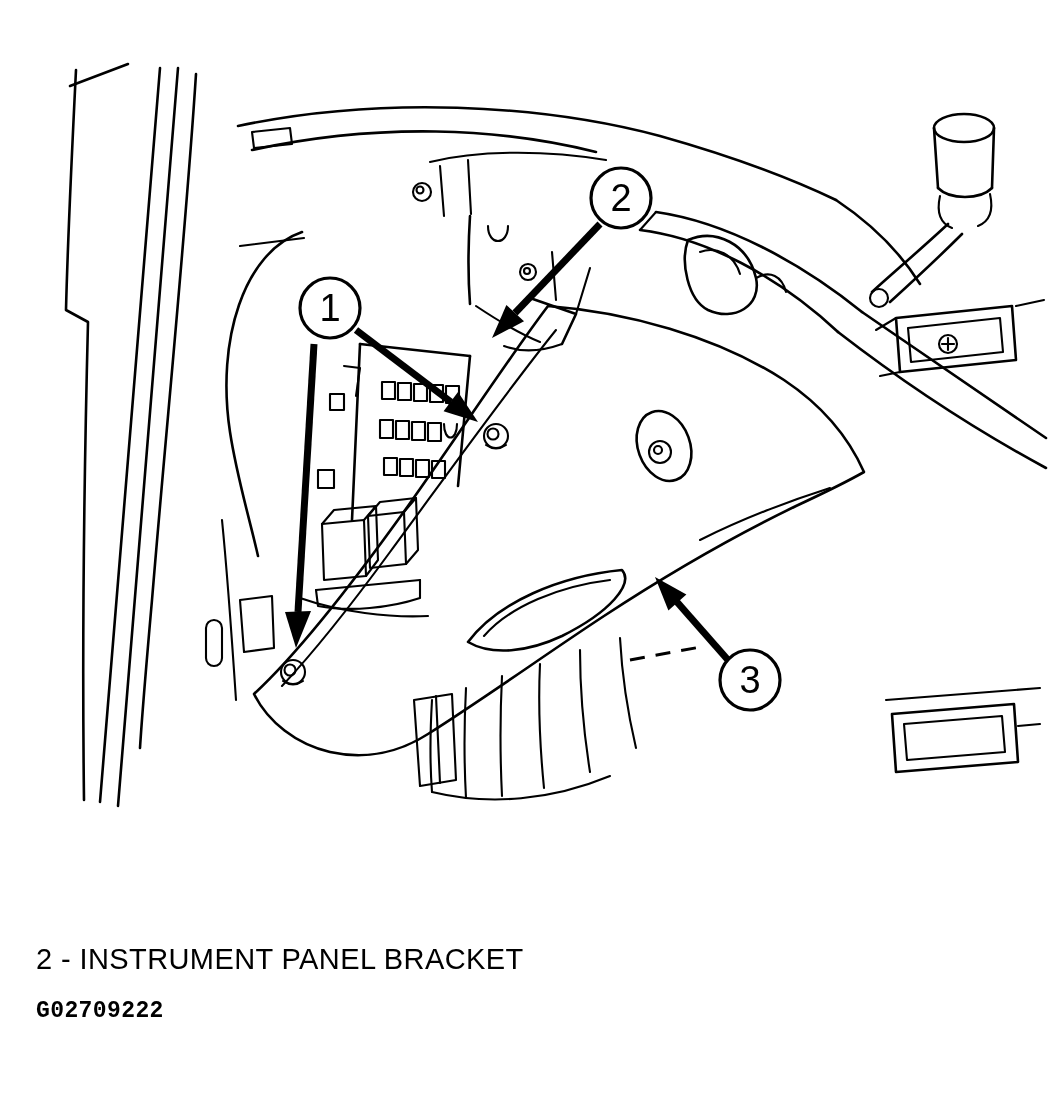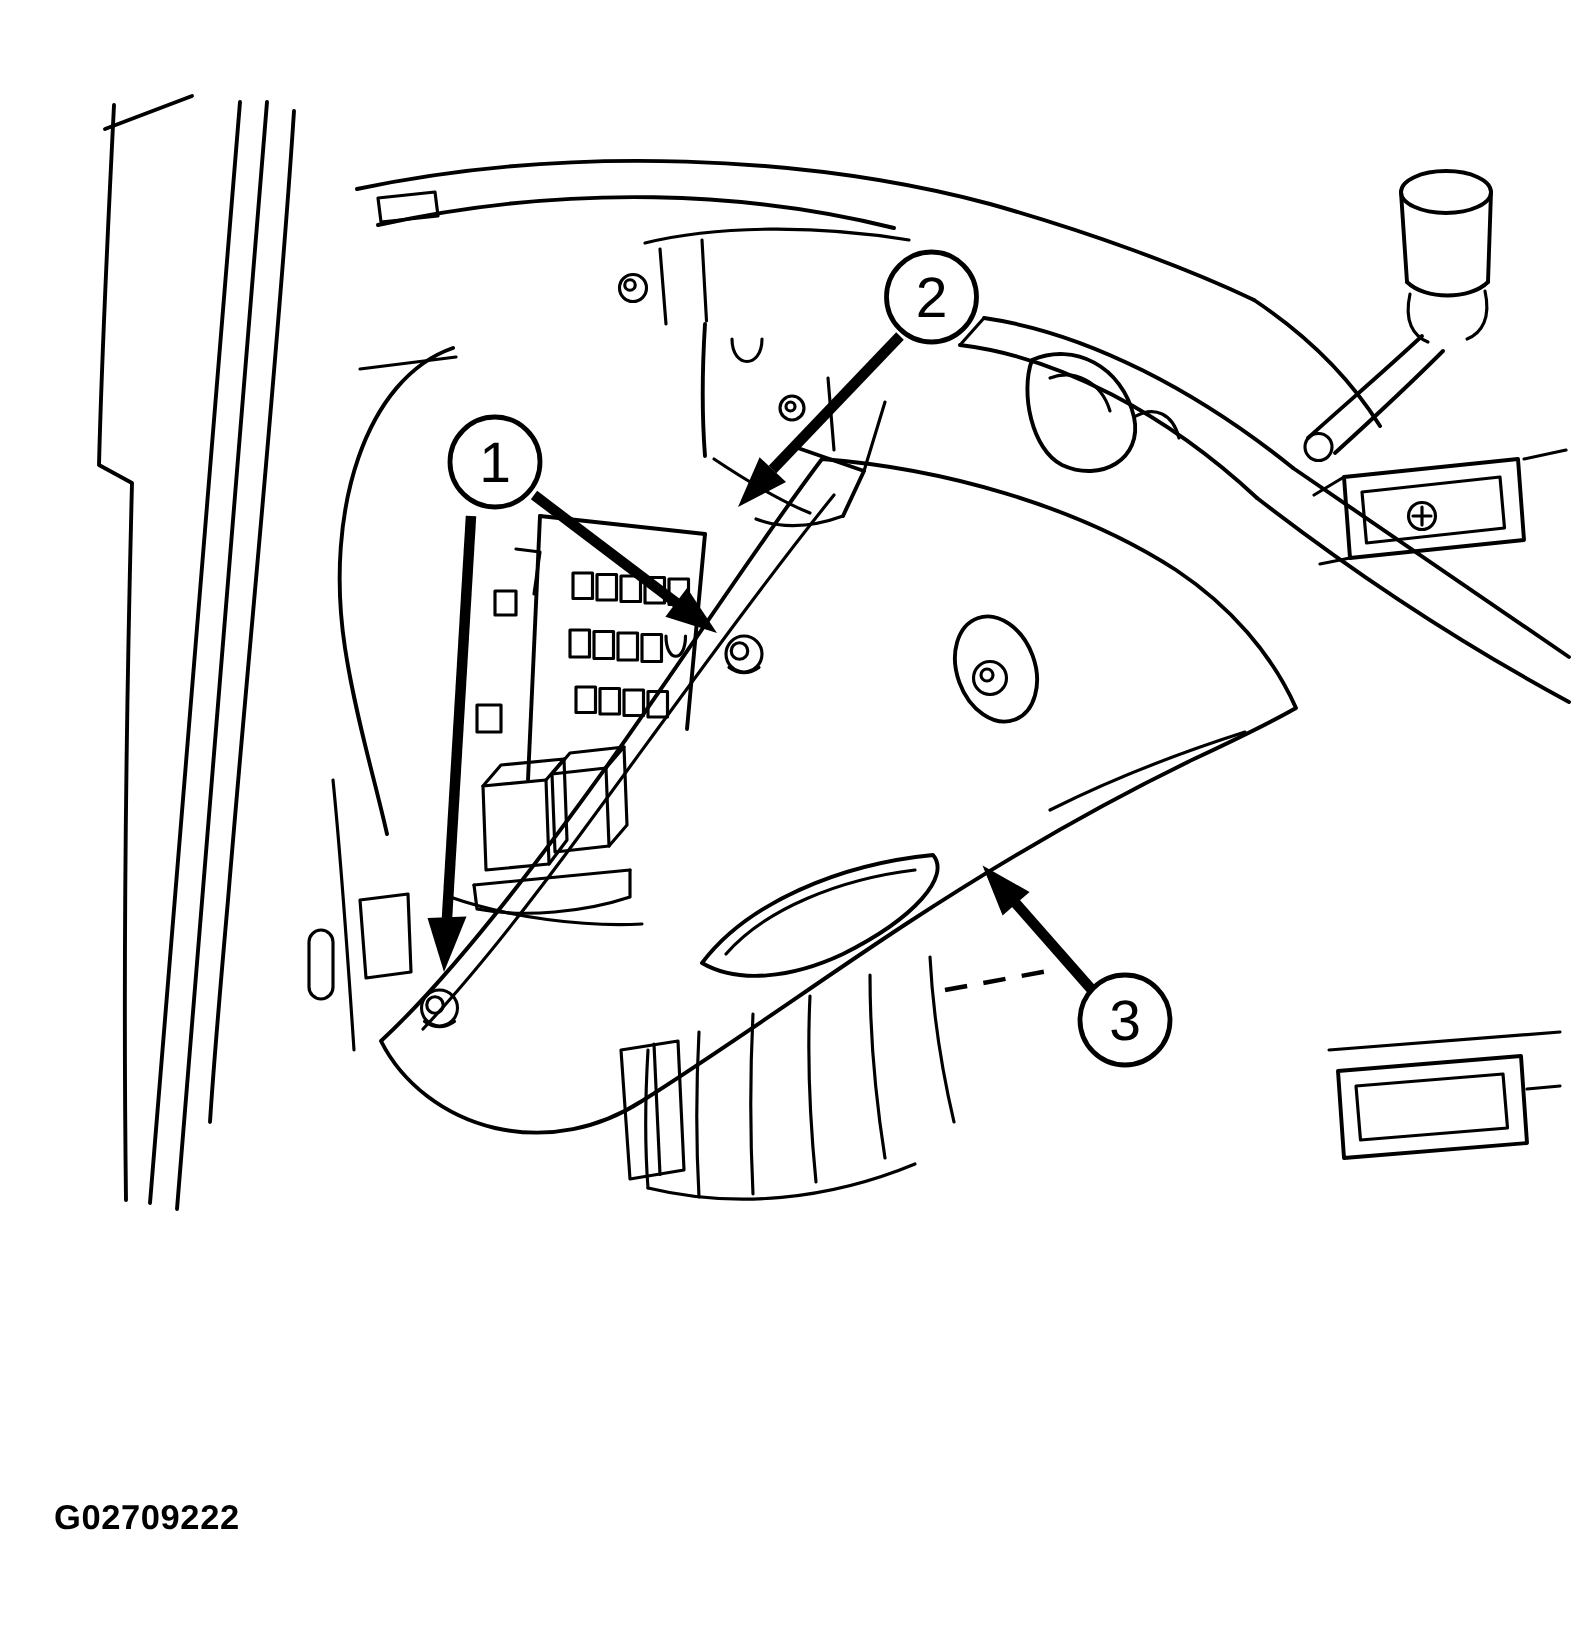--- a/index.html
+++ b/index.html
@@ -9,21 +9,21 @@
   }
   .diagram-svg{position:absolute;left:0;top:0;}
   .ln{fill:none;stroke:#000;stroke-width:2.6;stroke-linecap:round;stroke-linejoin:round;}
   .ln2{fill:none;stroke:#000;stroke-width:2.1;stroke-linecap:round;stroke-linejoin:round;}
   .shaft{fill:none;stroke:#000;stroke-width:7;stroke-linecap:butt;}
   .head{fill:#000;stroke:none;}
   .callout-circle{fill:#fff;stroke:#000;stroke-width:3.2;}
   .callout-num{font-family:"Liberation Sans",sans-serif;font-size:38px;fill:#000;text-anchor:middle;}
   .dash{fill:none;stroke:#000;stroke-width:3;stroke-dasharray:15 11;stroke-linecap:butt;}
   .legend{position:absolute;left:36px;top:872px;font-size:29px;line-height:35px;letter-spacing:.4px;white-space:pre;}
-  .figure-id{position:absolute;left:36px;top:998px;font-size:23px;font-weight:bold;letter-spacing:.4px;}
+  .figure-id{position:absolute;left:36px;top:998px;font-size:23px;font-weight:bold;letter-spacing:.4px;font-family:Liberation Mono, monospace;}
 </style>
 </head>
 <body>
 
 <div class="page">
 
   <svg class="diagram-svg" width="1048" height="1096" viewBox="0 0 1048 1096" xmlns="http://www.w3.org/2000/svg">
 
     <g>
       <path class="ln" d="M 160 68 C 148 240 122 520 100 802"></path>
@@ -212,18 +212,19 @@
       <circle class="callout-circle" cx="621" cy="198" r="30"></circle>
       <text class="callout-num" x="621" y="211">2</text>
     </g>
     <g>
       <circle class="callout-circle" cx="750" cy="680" r="30"></circle>
       <text class="callout-num" x="750" y="693">3</text>
     </g>
   </svg>
 
   <div class="legend">
+    <div>2 - INSTRUMENT PANEL BRACKET</div>
     
   </div>
 
   <div class="figure-id">G02709222</div>
 
 </div>
 
 </body></html>

